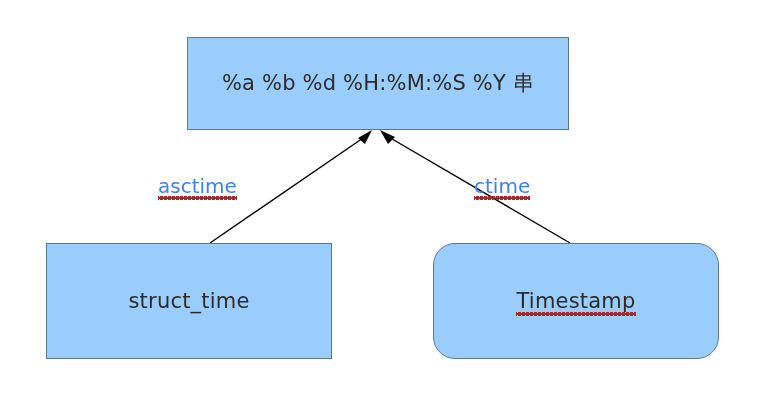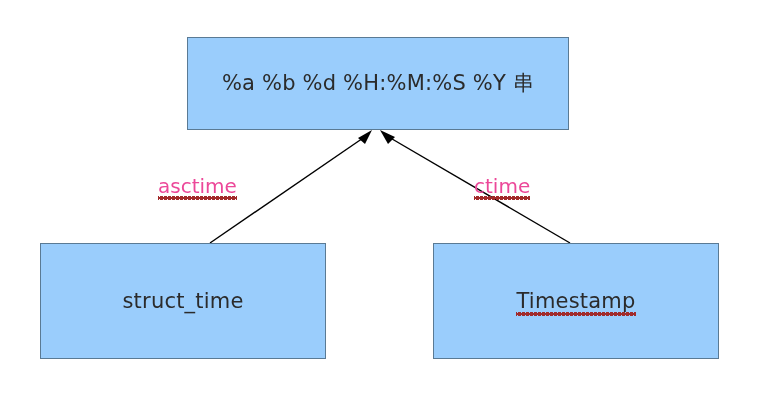--- a/index.html
+++ b/index.html
@@ -30,30 +30,31 @@
     letter-spacing: 0.2px;
     user-select: none;
   }
   #node-format {
     left: 187px;
     top: 37px;
     width: 382px;
     height: 93px;
   }
   #node-struct-time {
-    left: 40px;
+    left: 46px;
     top: 243px;
     width: 286px;
     height: 116px;
   }
   #node-timestamp {
     left: 433px;
     top: 243px;
     width: 286px;
     height: 116px;
+    border-radius: 22px;
   }
   .node-label {
     display: inline-block;
     white-space: nowrap;
   }
   
   .squiggle {
     position: relative;
     display: inline-block;
     white-space: nowrap;
@@ -83,21 +84,21 @@
   #edges {
     position: absolute;
     left: 0;
     top: 0;
     width: 771px;
     height: 412px;
     pointer-events: none;
   }
   .edge-label {
     position: absolute;
-    color: #ec4899;
+    color: #3b82f6;
     font-size: 20px;
     line-height: 1;
     white-space: nowrap;
     user-select: none;
   }
   #edge-label-asctime {
     left: 158px;
     top: 176px;
   }
   #edge-label-ctime {

